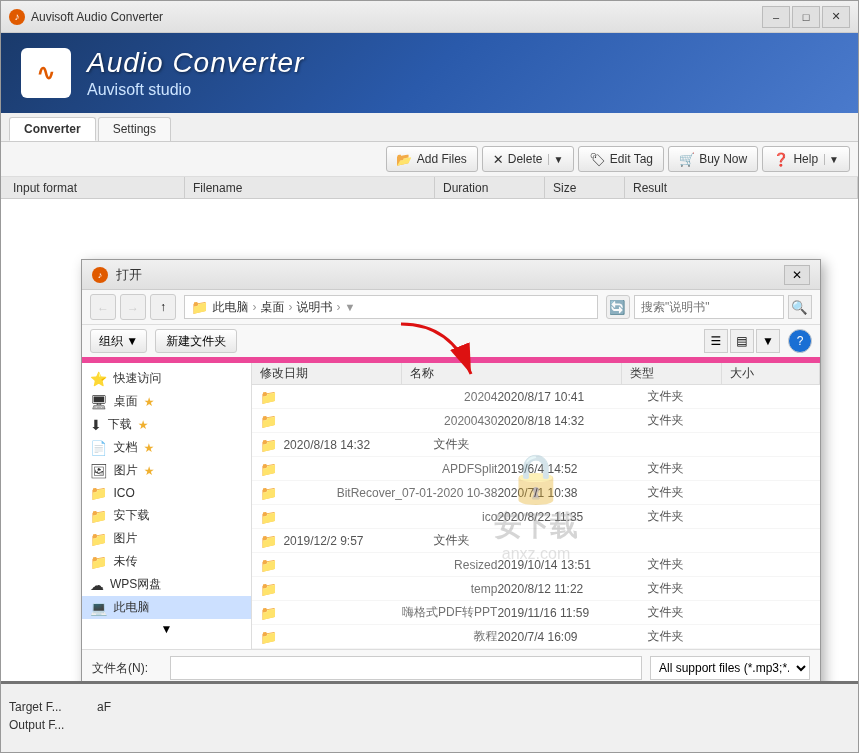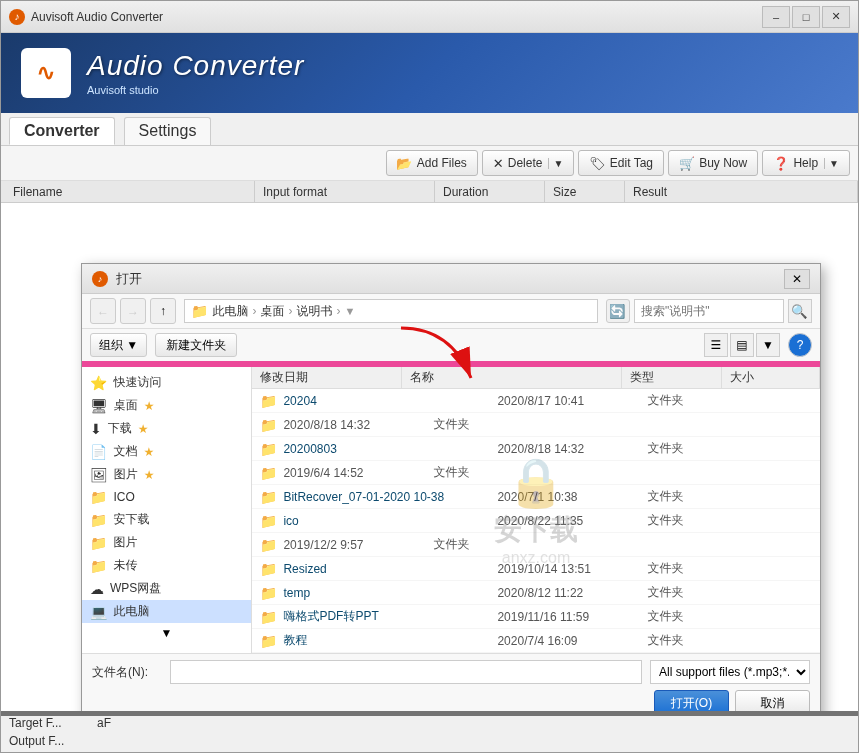--- a/index.html
+++ b/index.html
@@ -99,43 +99,43 @@
     }
     .app-title-main {
       font-size: 28px;
       font-weight: normal;
       color: white;
       font-style: italic;
       letter-spacing: 1px;
       text-shadow: 1px 1px 3px rgba(0,0,0,0.5);
     }
     .app-title-sub {
-      font-size: 11px;
+      font-size: 16px;
       color: #cce4ff;
       margin-top: 2px;
     }
 
     
     .tab-area {
       background: #f0f0f0;
       padding: 4px 8px 0 8px;
       display: flex;
       flex-shrink: 0;
       border-bottom: 1px solid #ccc;
     }
     .tab {
       padding: 4px 14px;
       border: 1px solid #ccc;
       border-bottom: none;
       background: #f8f8f8;
       cursor: pointer;
-      font-size: 16px;
+      font-size: 12px;
       color: #333;
       border-radius: 3px 3px 0 0;
-      margin-right: 9px;
+      margin-right: 2px;
     }
     .tab.active {
       background: #fff;
       border-bottom: 1px solid #fff;
       font-weight: bold;
       z-index: 1;
     }
 
     
     .toolbar {
@@ -200,22 +200,22 @@
       background: white;
       display: flex;
       flex-direction: column;
       overflow: hidden;
       position: relative;
     }
 
     
     .bottom-area {
       background: #f0f0f0;
-      padding: 0 8px;
-      border-top: 5px solid #737373;
+      padding: 16px 8px;
+      border-top: 3px solid #737373;
       flex-shrink: 0;
     }
     .bottom-row {
       display: flex;
       align-items: center;
       margin-bottom: 4px;
       gap: 8px;
     }
     .bottom-label {
       font-size: 12px;
@@ -487,21 +487,21 @@
     .file-row {
       display: flex;
       align-items: center;
       padding: 3px 8px;
       cursor: pointer;
       border-bottom: 1px solid #f5f5f5;
       font-size: 12px;
       gap: 0;
     }
     .file-icon { color: #f0b030; font-size: 14px; margin-right: 6px; flex-shrink: 0; }
-    .file-name { width: 214px; color: #0c4a6e; overflow: hidden; text-overflow: ellipsis; white-space: nowrap; }
+    .file-name { width: 214px; color: #737373; overflow: hidden; text-overflow: ellipsis; white-space: nowrap; text-align: right; }
     .file-date { width: 150px; color: #555; }
     .file-type { width: 100px; color: #555; }
     .file-size { flex: 1; color: #555; }
 
     
     .watermark {
       position: absolute;
       top: 50%;
       left: 50%;
       transform: translate(-50%, -50%);
@@ -658,22 +658,22 @@
       <span>Buy Now</span>
     </button>
     <button class="toolbar-btn">
       <span class="toolbar-btn-icon">❓</span>
       <span>Help</span>
       <span class="toolbar-btn-arrow">▼</span>
     </button>
   </div>
 
   <div class="col-headers">
+    <div class="col-header col-format">Input format</div>
     <div class="col-header col-filename">Filename</div>
-    <div class="col-header col-format">Input format</div>
     <div class="col-header col-duration">Duration</div>
     <div class="col-header col-size">Size</div>
     <div class="col-header col-result">Result</div>
   </div>
 
   <div class="main-content">
 
     <div class="dialog-overlay">
 
       <div class="dialog-titlebar">
@@ -786,33 +786,34 @@
           <div class="file-list" id="file-list-container">
           <div class="file-row">
       <span class="file-icon">📁</span>
       <span class="file-name">20204</span>
       <span class="file-date">2020/8/17 10:41</span>
       <span class="file-type">文件夹</span>
       <span class="file-size"></span>
     </div>
               <div class="file-row">
       <span class="file-icon">📁</span>
+      <span class="file-name">20200430</span>
       <span class="file-date">2020/8/18 14:32</span>
       <span class="file-type">文件夹</span>
       <span class="file-size"></span>
     </div>
               <div class="file-row">
       <span class="file-icon">📁</span>
-      <span class="file-name">20200803</span>
       <span class="file-date">2020/8/18 14:32</span>
       <span class="file-type">文件夹</span>
       <span class="file-size"></span>
     </div>
               <div class="file-row">
       <span class="file-icon">📁</span>
+      <span class="file-name">APDFSplit</span>
       <span class="file-date">2019/6/4 14:52</span>
       <span class="file-type">文件夹</span>
       <span class="file-size"></span>
     </div>
               <div class="file-row">
       <span class="file-icon">📁</span>
       <span class="file-name">BitRecover_07-01-2020 10-38</span>
       <span class="file-date">2020/7/1 10:38</span>
       <span class="file-type">文件夹</span>
       <span class="file-size"></span>

